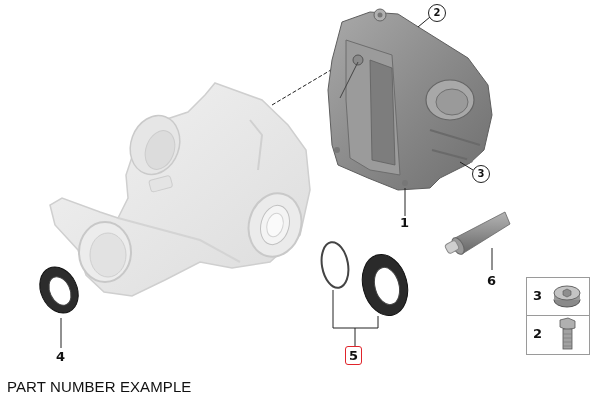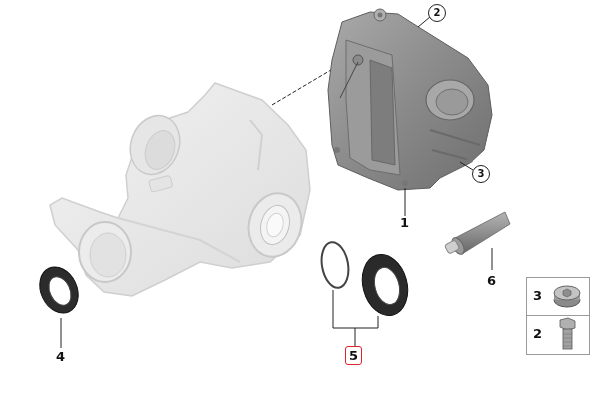--- a/index.html
+++ b/index.html
@@ -125,13 +125,14 @@
         <polygon points="33,4 41,2 48,5 48,12 40,14 33,11" fill="#b0b0b0" stroke="#555" stroke-width="0.8"></polygon>
         <rect x="36" y="13" width="9" height="20" fill="#a2a2a2" stroke="#555" stroke-width="0.8"></rect>
         <line x1="36" y1="18" x2="45" y2="18" stroke="#777" stroke-width="0.6"></line>
         <line x1="36" y1="22" x2="45" y2="22" stroke="#777" stroke-width="0.6"></line>
         <line x1="36" y1="26" x2="45" y2="26" stroke="#777" stroke-width="0.6"></line>
         <line x1="36" y1="30" x2="45" y2="30" stroke="#777" stroke-width="0.6"></line>
       </svg>
     </div>
   </div>
 
+  <div class="caption">PART NUMBER EXAMPLE</div>
 </div>
 
 </body></html>

